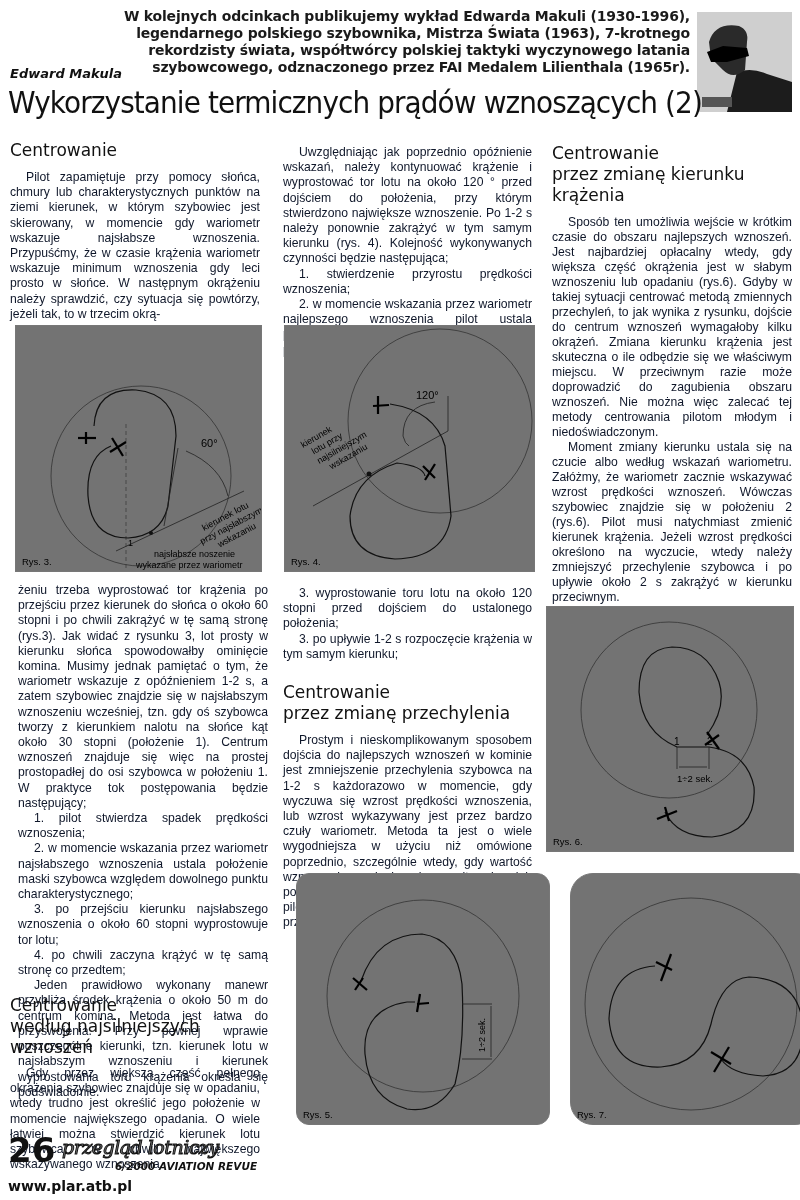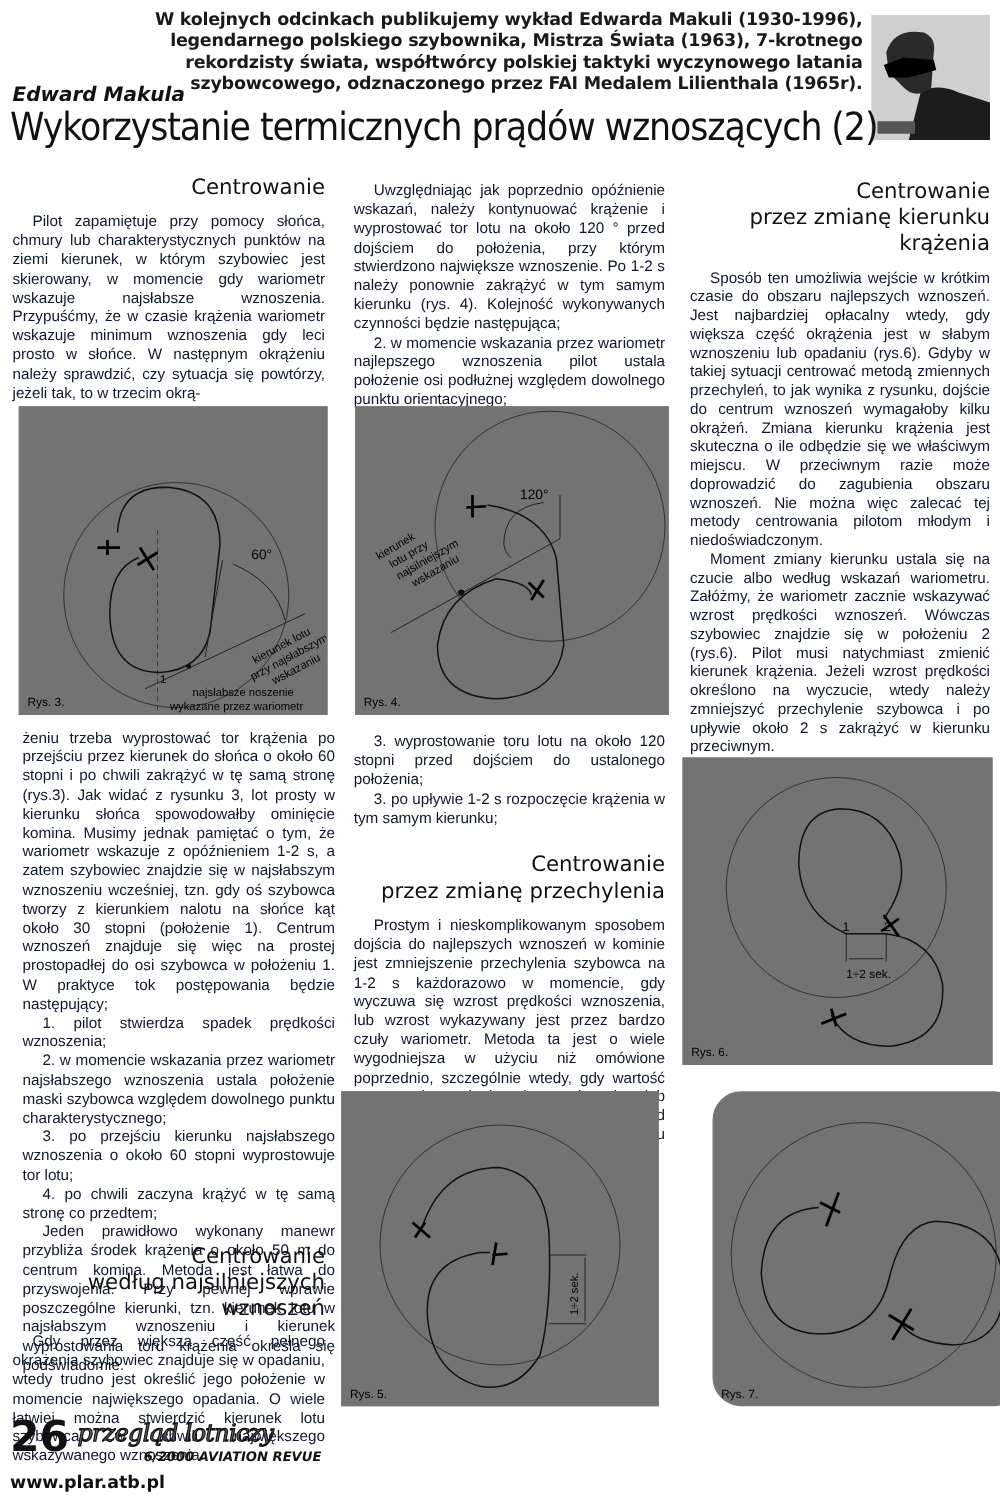--- a/index.html
+++ b/index.html
@@ -3,26 +3,26 @@
 <meta charset="utf-8">
 <style>
   html, body { margin:0; padding:0; background:#fff; }
   body { width:800px; height:1200px; position:relative; overflow:hidden; color:#111;
     font-family:"Liberation Sans", sans-serif; }
   .abs { position:absolute; }
   .intro { left:100px; top:8px; width:590px; text-align:right; font-family:"DejaVu Sans", sans-serif;
     font-size:14px; line-height:17px; font-weight:bold; color:#1a1a1a; letter-spacing:-0.2px; }
   .photo { left:697px; top:12px; width:95px; height:100px; background:#ddd; overflow:hidden; }
   .author { left:10px; top:66px; font-family:"DejaVu Sans", sans-serif; font-style:italic; font-weight:bold;
-    font-size:16px; color:#111; }
+    font-size:13px; color:#111; }
   .title { left:8px; top:84px; font-family:"DejaVu Sans", sans-serif; font-size:31px; letter-spacing:-1px;
     font-weight:normal; color:#111; transform:scaleX(0.9); transform-origin:left top; white-space:nowrap;}
   .col { font-size:12.2px; line-height:15.2px; text-align:justify; color:#0f172a; }
   .col p { margin:0; text-indent:16px; }
-  .head { font-family:"DejaVu Sans", sans-serif; text-align:right; font-size:17px; line-height:21px; color:#111; }
+  .head { font-family:"DejaVu Sans", sans-serif; font-size:17px; line-height:21px; color:#111; }
   .fig { border:1px solid #777; background:#737373; }
   .fig svg { width:100%; height:100%; display:block; }
   .cap { font-size:9.5px; }
   .pagenum { left:8px; top:1133px; font-family:"DejaVu Sans", sans-serif; font-weight:bold; font-size:34px; line-height:34px; color:#111;}
   .mag { left:62px; top:1136px; font-family:"DejaVu Serif", serif; font-style:italic; font-size:19px; color:#737373;
     -webkit-text-stroke:1px #111; letter-spacing:-0.5px;}
   .issue { left:115px; top:1160px; font-family:"DejaVu Sans", sans-serif; font-style:italic; font-weight:bold; font-size:10.5px; color:#111;}
   .url { left:8px; top:1178px; font-family:"DejaVu Sans", sans-serif; font-weight:bold; font-size:14px; color:#111;}
 </style>
 </head>
@@ -45,20 +45,21 @@
   <div class="head">
     <div>Centrowanie</div>
   </div>
   <div class="col" style="margin-top:9px;">
     <p>Pilot zapamiętuje przy pomocy słońca, chmury lub charakterystycznych punktów na ziemi kierunek, w którym szybowiec jest skierowany, w momencie gdy wariometr wskazuje najsłabsze wznoszenia. Przypuśćmy, że w czasie krążenia wariometr wskazuje minimum wznoszenia gdy leci prosto w słońce. W następnym okrążeniu należy sprawdzić, czy sytuacja się powtórzy, jeżeli tak, to w trzecim okrą-</p>
   </div>
 </div>
 
 <div class="abs col" style="left:283px;top:145px;width:249px;">
   <p>Uwzględniając jak poprzednio opóźnienie wskazań, należy kontynuować krążenie i wyprostować tor lotu na około 120 ° przed dojściem do położenia, przy którym stwierdzono największe wznoszenie. Po 1-2 s należy ponownie zakrążyć w tym samym kierunku (rys. 4). Kolejność wykonywanych czynności będzie następująca;</p>
+  <p>1. stwierdzenie przyrostu prędkości wznoszenia;</p>
   <p>2. w momencie wskazania przez wariometr najlepszego wznoszenia pilot ustala położenie osi podłużnej względem dowolnego punktu orientacyjnego;</p>
 </div>
 
 <div class="abs" style="left:552px;top:143px;width:240px;">
   <div class="head">
     <div>Centrowanie</div>
     <div>przez zmianę kierunku krążenia</div>
   </div>
   <div class="col" style="margin-top:9px;line-height:15.0px;">
     <p>Sposób ten umożliwia wejście w krótkim czasie do obszaru najlepszych wznoszeń. Jest najbardziej opłacalny wtedy, gdy większa część okrążenia jest w słabym wznoszeniu lub opadaniu (rys.6). Gdyby w takiej sytuacji centrować metodą zmiennych przechyleń, to jak wynika z rysunku, dojście do centrum wznoszeń wymagałoby kilku okrążeń. Zmiana kierunku krążenia jest skuteczna o ile odbędzie się we właściwym miejscu. W przeciwnym razie może doprowadzić do zagubienia obszaru wznoszeń. Nie można więc zalecać tej metody centrowania pilotom młodym i niedoświadczonym.</p>
@@ -172,21 +173,21 @@
         <line x1="110" y1="212" x2="130" y2="204"></line>
         <line x1="118" y1="200" x2="122" y2="214"></line>
       </g>
     <text x="127" y="138" font-size="10">1</text>
     <text x="160" y="138" font-size="10">2</text>
     <text x="130" y="175" font-size="9.5">1÷2 sek.</text>
     <text x="6" y="238" class="cap">Rys. 6.</text>
   </svg>
 </div>
 
-<div class="abs fig" style="left:273px;top:873px;width:252px;height:250px;">
+<div class="abs fig" style="left:296px;top:873px;width:252px;height:250px;border-radius:13px;">
   <svg viewBox="0 0 252 250">
     <circle cx="126" cy="122" r="96" fill="none" stroke="#333" stroke-width="0.8"></circle>
     <path d="M64 107 Q80 60 125 60 Q160 65 165 110 Q168 170 158 210 Q140 240 110 235 Q72 225 68 180 Q65 135 110 128 L118 128" fill="none" stroke="#111" stroke-width="1.2"></path>
     <line x1="165" y1="130" x2="195" y2="130" stroke="#222" stroke-width="0.8"></line>
     <line x1="165" y1="185" x2="195" y2="185" stroke="#222" stroke-width="0.8"></line>
     <line x1="194" y1="132" x2="194" y2="183" stroke="#222" stroke-width="0.8"></line>
     <g stroke="#000" stroke-width="2.2">
         <line x1="56" y1="104" x2="70" y2="116"></line>
         <line x1="58" y1="116" x2="66" y2="104"></line>
       </g>

